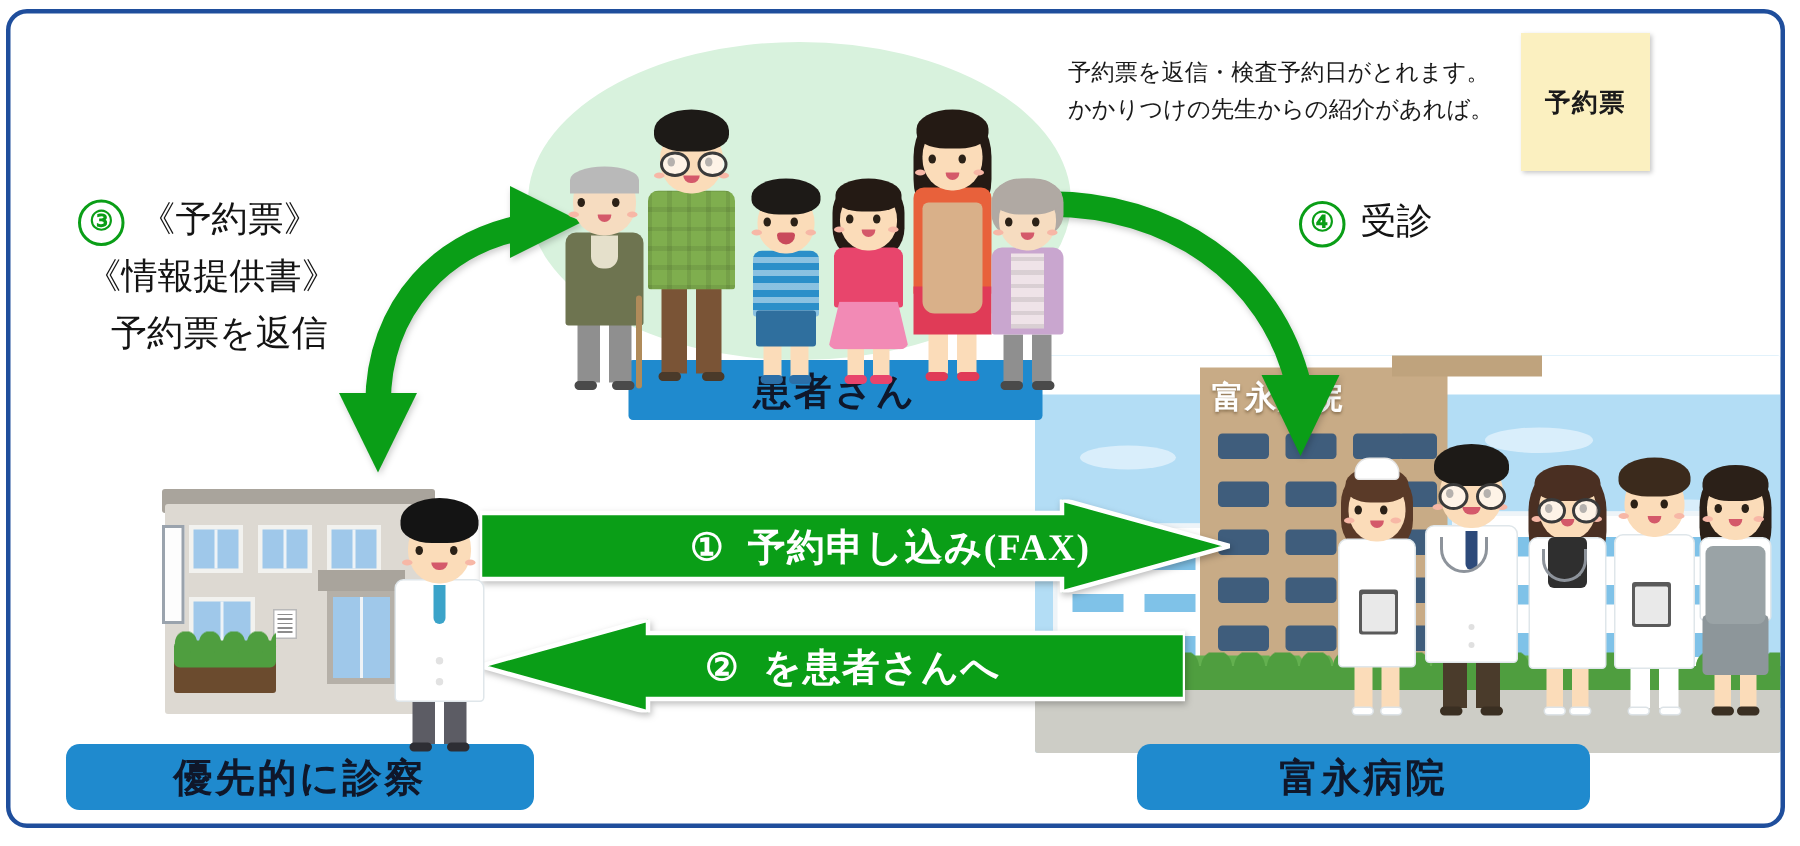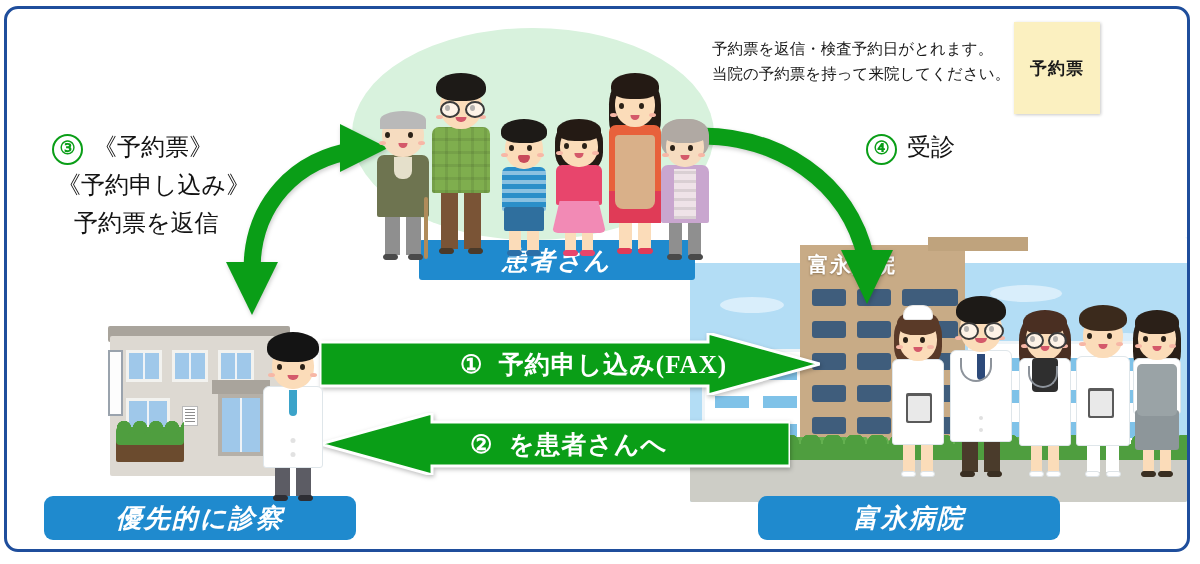--- a/index.html
+++ b/index.html
@@ -60,22 +60,22 @@
   .cbush{position:absolute;left:6px;top:120px;width:68px;height:24px;background:#6b4b2e;border-radius:2px;}
   .cbush:before{content:"";position:absolute;left:0;top:-11px;width:68px;height:18px;background:#4f9e3f;border-radius:4px;}
   .cbush:after{content:"";position:absolute;left:0;top:-17px;width:100%;height:14px;
     background:radial-gradient(circle at 8px 7px,#4f9e3f 7px,transparent 7.5px) repeat-x;background-size:16px 14px;}
 
   
   .pellipse{position:absolute;left:352px;top:28px;width:362px;height:212px;background:#d8f2dd;border-radius:50%;}
   .pfam{position:absolute;left:370px;top:40px;width:330px;height:215px;}
 
   
-  .banner{position:absolute;background:#1f8ace;color:#ffffff;font-family:"Liberation Sans",sans-serif;font-weight:bold;
-    display:flex;align-items:center;justify-content:center;letter-spacing:2px;font-style:italic;}
+  .banner{position:absolute;background:#1f8ace;color:#0f172a;font-family:"Liberation Sans",sans-serif;font-weight:bold;
+    display:flex;align-items:center;justify-content:center;letter-spacing:2px;}
   #banner-patients{left:419px;top:240px;width:276px;height:40px;font-size:25px;border-radius:3px;}
   #banner-clinic{left:44px;top:496px;width:312px;height:44px;font-size:26px;border-radius:9px;}
   #banner-hospital{left:758px;top:496px;width:302px;height:44px;font-size:26px;border-radius:9px;}
 
   
   .barrow{position:absolute;filter:drop-shadow(1px 2px 2px rgba(0,0,0,.25));}
   .barrow svg{display:block;}
   .blabel{position:absolute;color:#fff;font-weight:bold;font-size:25px;white-space:nowrap;
     font-family:"Liberation Serif",serif;letter-spacing:1px;}
 
@@ -449,31 +449,31 @@
 
   <div class="curve" style="left:700px;top:118px;width:240px;height:195px;">
     <svg width="240" height="195" viewBox="0 0 240 195">
       <path d="M0,18 C78,18 148,62 166,140" stroke="#0a9e17" stroke-width="17" fill="none" stroke-linecap="butt"></path>
       <polygon points="141,132 193,132 167,186" fill="#0a9e17"></polygon>
     </svg>
   </div>
 
   <div class="step" id="step3">
     <span class="l"><span class="circnum">③</span><span>《予約票》</span></span>
-    <span class="l l2">《予約申し込み》</span>
+    <span class="l l2">《情報提供書》</span>
     <span class="l l3">予約票を返信</span>
   </div>
 
   <div class="step" id="step4">
     <span class="circnum">④</span><span>受診</span>
   </div>
 
   <div id="note">
     <div>予約票を返信・検査予約日がとれます。</div>
-    <div>当院の予約票を持って来院してください。</div>
+    <div>かかりつけの先生からの紹介があれば。</div>
   </div>
 
   <div id="slip">
     <span>予約票</span>
   </div>
 
   <div class="frame"></div>
 </div>
 
 </body></html>

